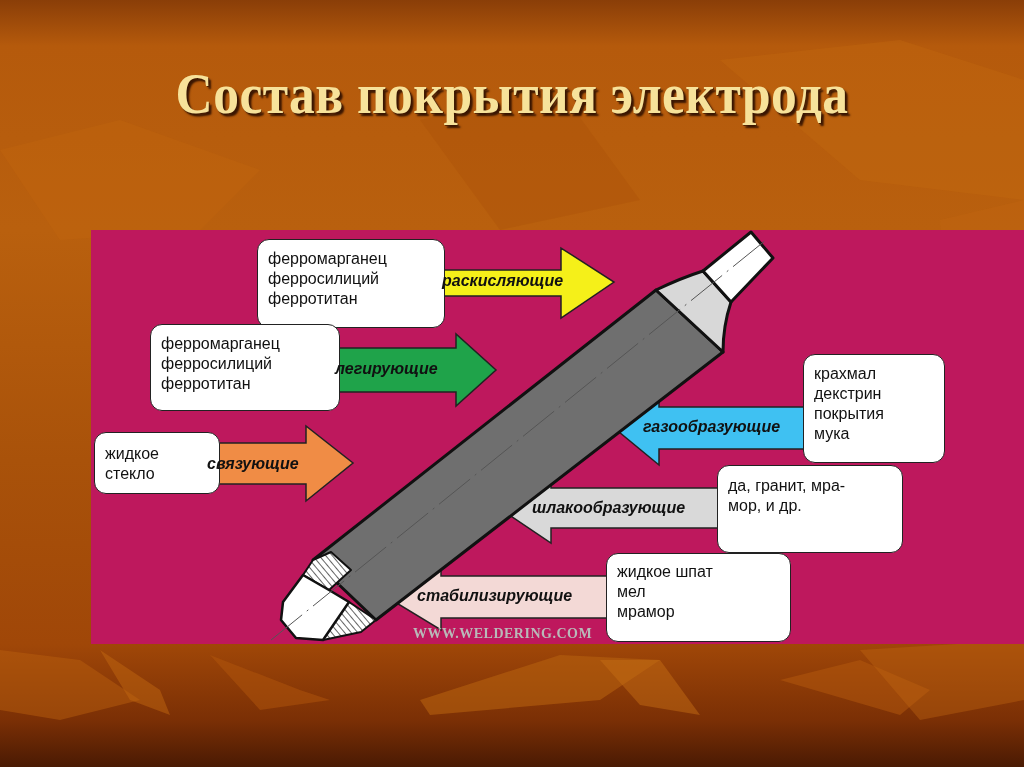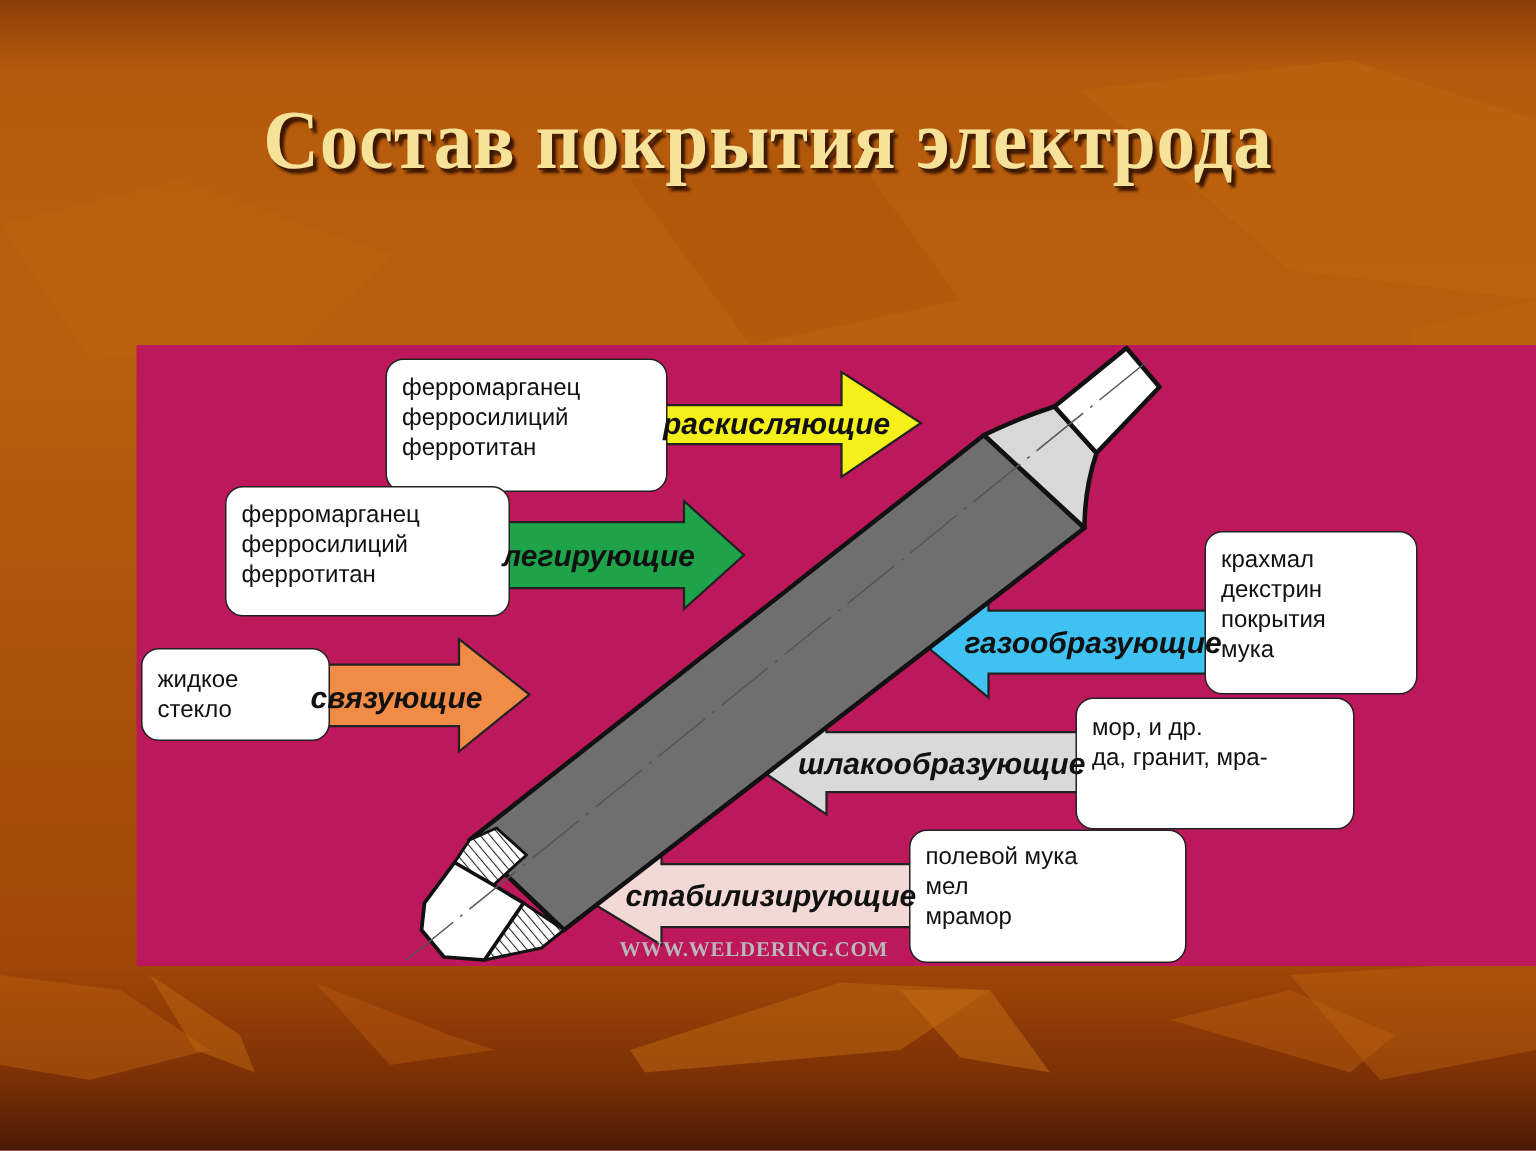--- a/index.html
+++ b/index.html
@@ -21,21 +21,21 @@
       background: #be185d; overflow: hidden;
     }
     .panel svg { position: absolute; left: 0; top: 0; }
     .box {
       position: absolute; background: #fff; border: 1.6px solid #222;
       border-radius: 12px; box-sizing: border-box;
       font-size: 16px; line-height: 20px; color: #111; padding: 9px 10px;
     }
     .box .ln { display: block; white-space: nowrap; }
     .arrow-label {
-      position: absolute; font-weight: bold; font-style: italic; font-size: 20px;
+      position: absolute; font-weight: bold; font-style: italic; font-size: 16px;
       color: #111; white-space: nowrap;
     }
     .watermark {
       position: absolute; left: 322px; top: 396px;
       font-family: "Liberation Serif", serif; font-weight: bold; font-size: 14px;
       color: #b9b9b9; letter-spacing: 0.5px;
     }
   </style>
 </head>
 <body>
@@ -126,26 +126,26 @@
 
   <div class="box" style="left:712px; top:124px; width:142px; height:109px; ">
     <span class="ln">крахмал</span>
     <span class="ln">декстрин</span>
     <span class="ln">покрытия</span>
     <span class="ln">мука</span>
   </div>
   <div class="arrow-label" style="left:552px; top:188px;">газообразующие</div>
 
   <div class="box" style="left:626px; top:235px; width:186px; height:88px; padding-top:10px;">
+    <span class="ln">да, гранит, мра-</span>
     <span class="ln">мор, и др.</span>
-    <span class="ln">да, гранит, мра-</span>
   </div>
   <div class="arrow-label" style="left:441px; top:269px;">шлакообразующие</div>
 
   <div class="box" style="left:515px; top:323px; width:185px; height:89px; padding-top:8px;">
-    <span class="ln">полевой мука</span>
+    <span class="ln">жидкое шпат</span>
     <span class="ln">мел</span>
     <span class="ln">мрамор</span>
   </div>
   <div class="arrow-label" style="left:326px; top:357px;">стабилизирующие</div>
 
   <div class="watermark">WWW.WELDERING.COM</div>
 </div>
 
 </body></html>

